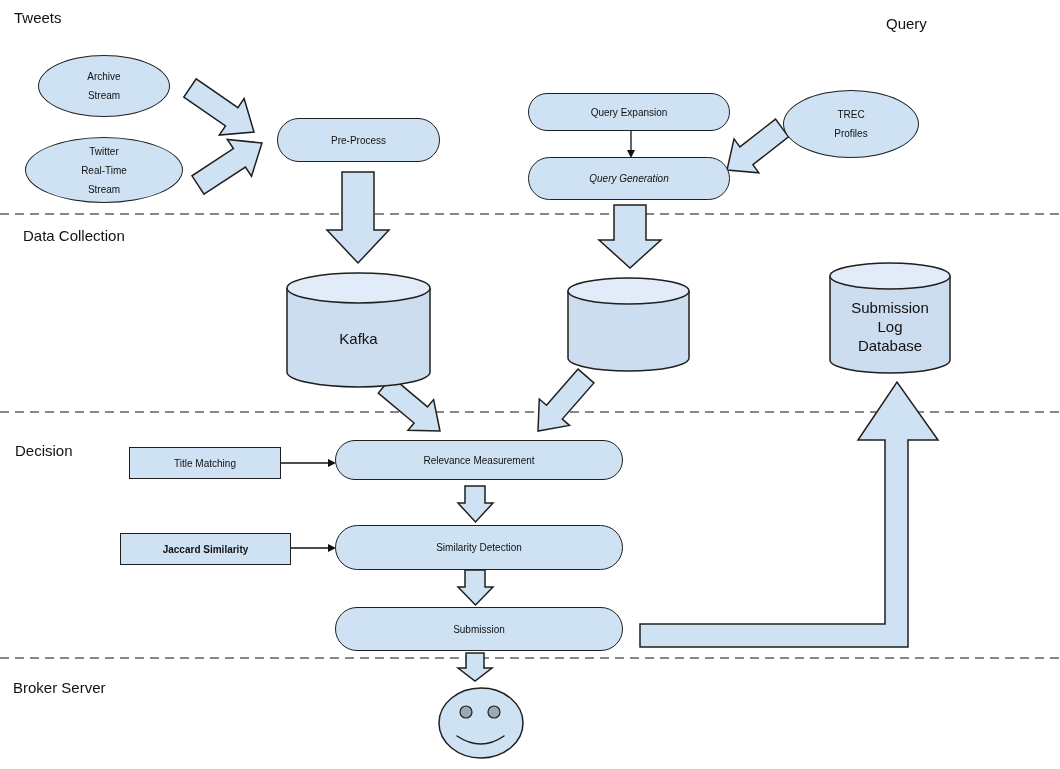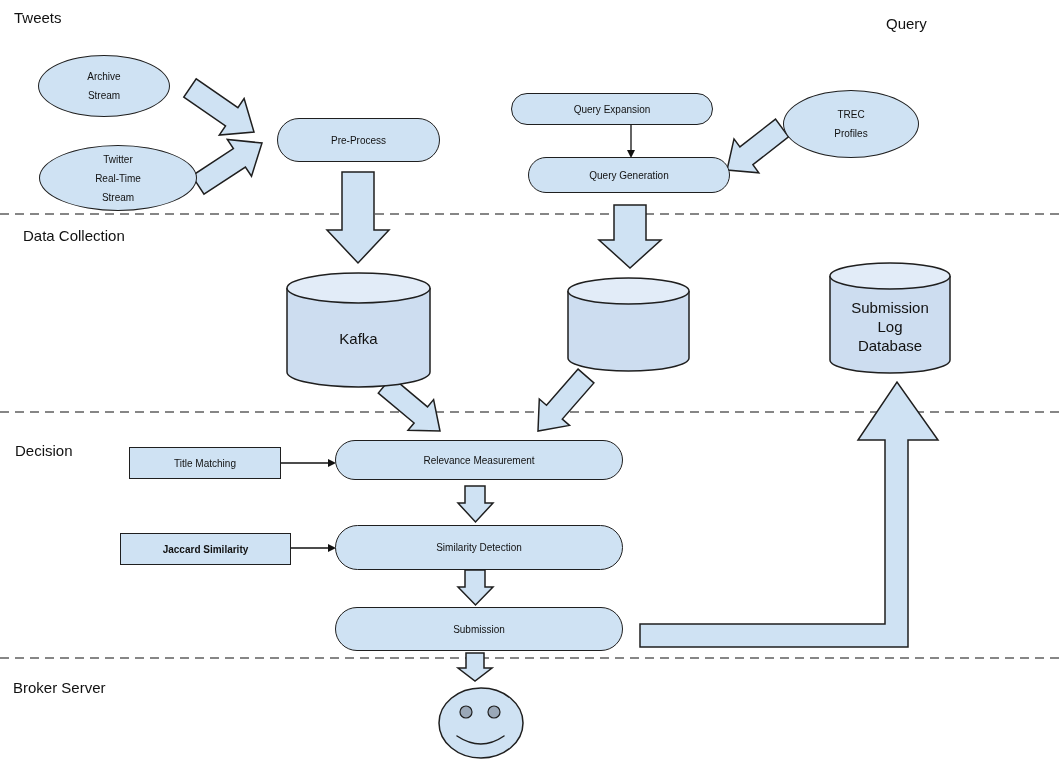--- a/index.html
+++ b/index.html
@@ -114,26 +114,26 @@
   </svg>
 
   <div class="lane-label" style="left:14px; top:9px;">Tweets</div>
   <div class="lane-label" style="left:886px; top:15px;">Query</div>
   <div class="lane-label" style="left:23px; top:227px;">Data Collection</div>
   <div class="lane-label" style="left:15px; top:442px;">Decision</div>
   <div class="lane-label" style="left:13px; top:679px;">Broker Server</div>
 
   <div class="node ellipse" style="left:38px; top:55px; width:132px; height:62px;">Archive
 Stream</div>
-  <div class="node ellipse" style="left:39px; top:137px; width:158px; height:66px;margin-top:8px;">Twitter
+  <div class="node ellipse" style="left:25px; top:137px; width:158px; height:66px;">Twitter
 Real-Time
 Stream</div>
   <div class="node stadium" style="left:277px; top:118px; width:163px; height:44px;">Pre-Process</div>
-  <div class="node stadium" style="left:511px; top:93px; width:202px; height:32px;">Query Expansion</div>
-  <div class="node stadium" style="left:528px; top:157px; width:202px; height:36px;">Query Generation</div>
+  <div class="node stadium" style="left:528px; top:93px; width:202px; height:38px;">Query Expansion</div>
+  <div class="node stadium" style="left:528px; top:157px; width:202px; height:43px;font-style:italic;">Query Generation</div>
   <div class="node ellipse" style="left:783px; top:90px; width:136px; height:68px;">TREC
 Profiles</div>
   <div class="node rect" style="left:129px; top:447px; width:152px; height:32px;">Title Matching</div>
   <div class="node stadium" style="left:335px; top:440px; width:288px; height:40px;">Relevance Measurement</div>
   <div class="node rect" style="left:120px; top:533px; width:171px; height:32px;font-weight:bold;">Jaccard Similarity</div>
   <div class="node stadium" style="left:335px; top:525px; width:288px; height:45px;">Similarity Detection</div>
   <div class="node stadium" style="left:335px; top:607px; width:288px; height:44px;">Submission</div>
 
   <div class="cyl-label" style="left:287px; top:300px; width:143px; height:76px;">Kafka</div>
   <div class="cyl-label" style="left:830px; top:290px; width:120px; height:72px;">Submission

